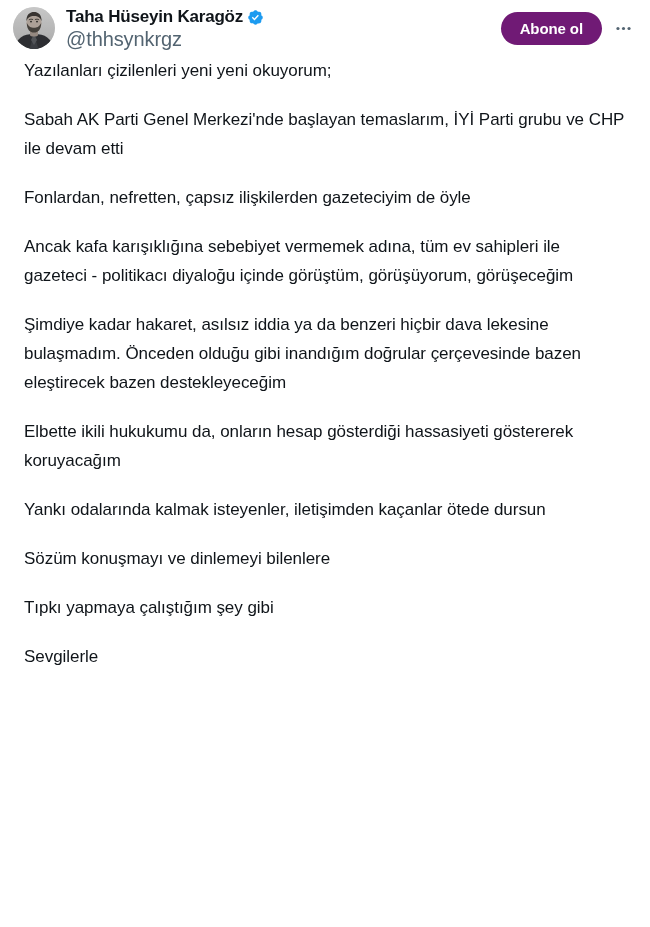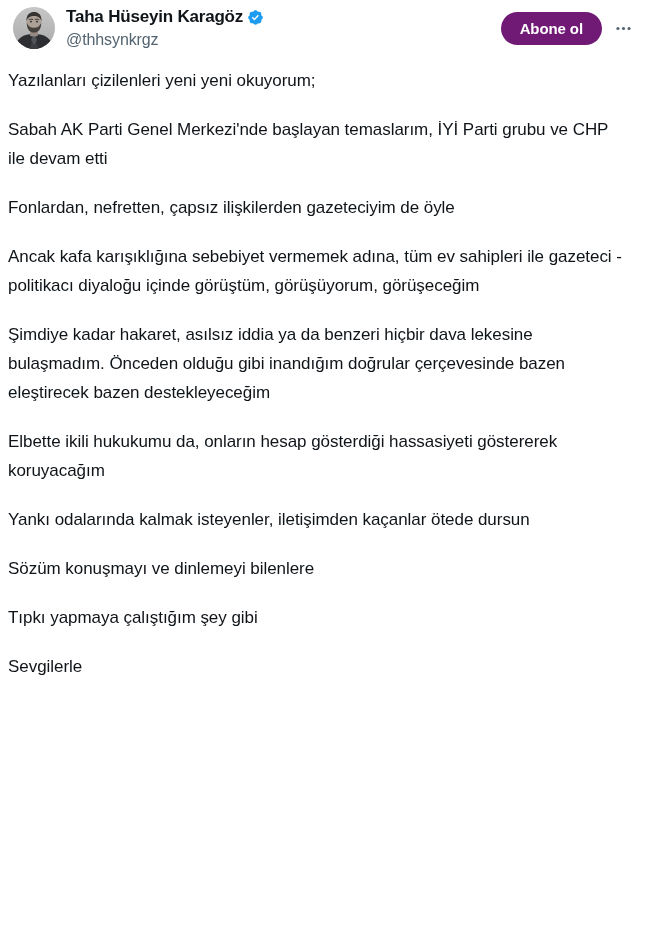--- a/index.html
+++ b/index.html
@@ -60,21 +60,21 @@
   }
   .verified-badge {
     margin-left: 4px;
     width: 17px;
     height: 17px;
     flex: 0 0 17px;
     display: inline-block;
   }
   .verified-badge svg { display: block; width: 17px; height: 17px; }
   .handle {
-    font-size: 16px;
+    font-size: 20px;
     color: #536471;
     line-height: 21px;
     margin-top: 2px;
     letter-spacing: -0.1px;
   }
 
   .header-actions {
     margin-left: auto;
     display: flex;
     align-items: center;
@@ -105,22 +105,22 @@
     cursor: pointer;
     display: flex;
     align-items: center;
     justify-content: center;
     padding: 0;
   }
   .more-button svg { display: block; }
 
   
   .tweet-body {
-    padding: 0 8px;
-    margin-top: 14px;
+    padding: 0 24px;
+    margin-top: 4px;
   }
   .tweet-paragraph {
     font-size: 17px;
     line-height: 29px;
     color: #0f1419;
     letter-spacing: -0.05px;
     margin: 0 0 20px 0;
     white-space: pre-wrap;
     word-wrap: break-word;
     max-width: 617px;

